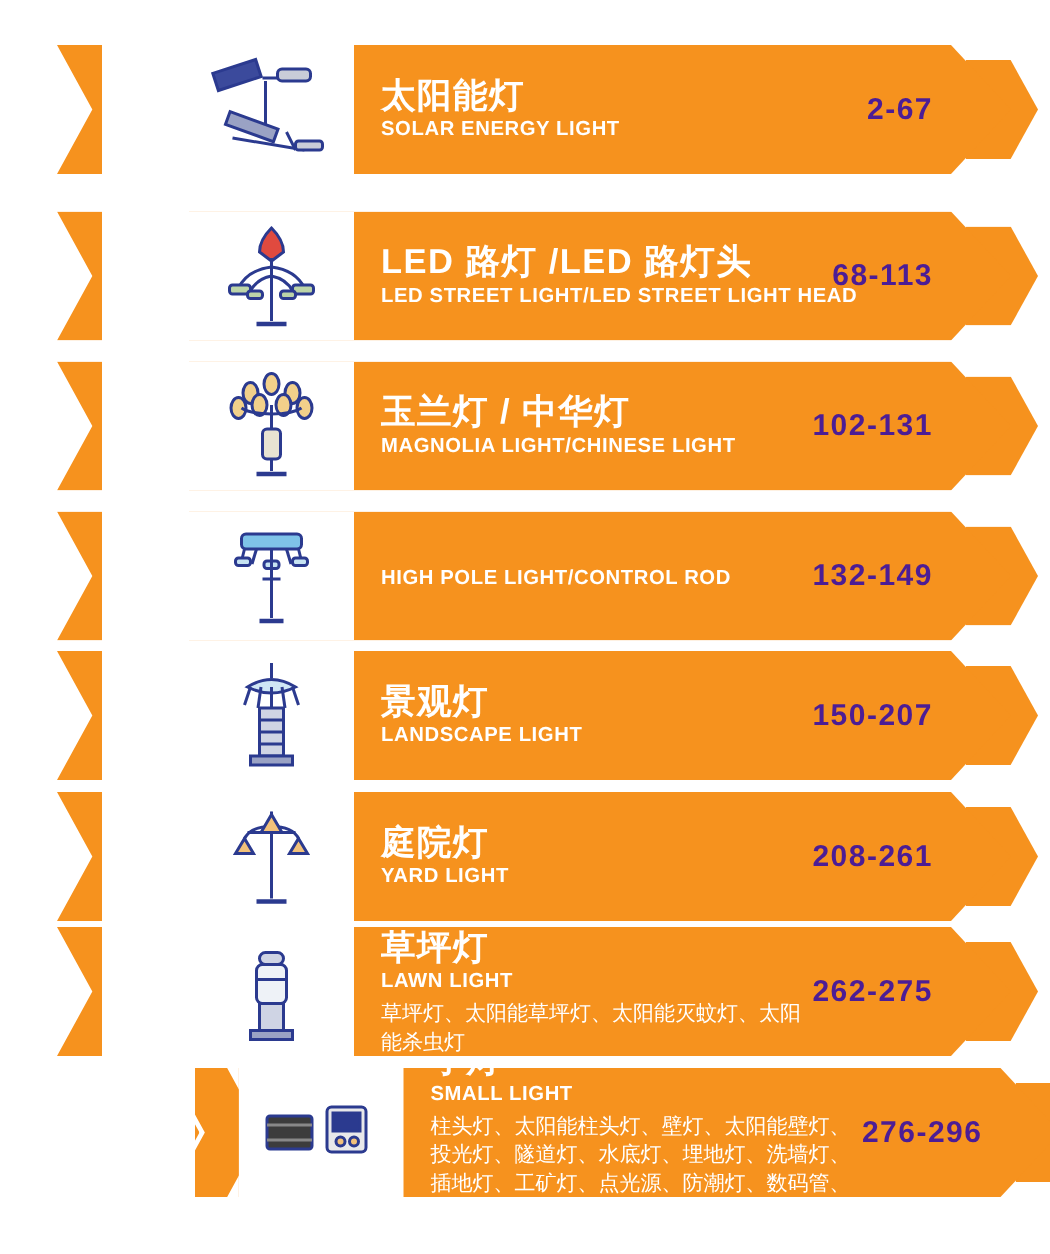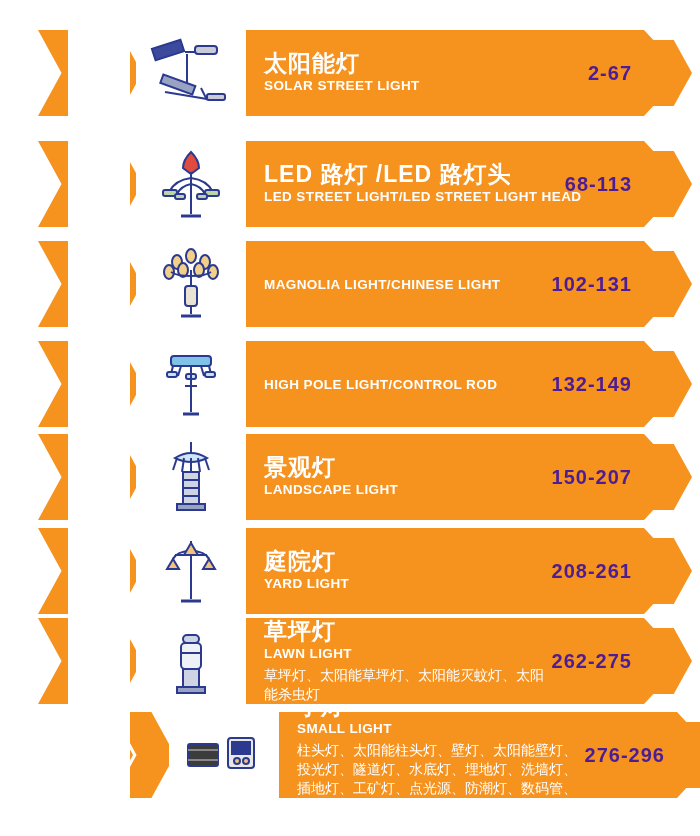--- a/index.html
+++ b/index.html
@@ -51,21 +51,21 @@
     height:86px;
     background:#F6921E;
     clip-path:polygon(0 0, 62% 0, 100% 50%, 62% 100%, 0 100%, 38% 50%);
   }
   .chev.c1{left:0;}
   .chev.c2{left:42px;}
 
   
   .banner{
     position:absolute;
-    left:136px;
+    left:126px;
     top:0;
     width:548px;
     height:86px;
     background:#F6921E;
     clip-path:polygon(0 0, calc(100% - 40px) 0, 100% 50%, calc(100% - 40px) 100%, 0 100%);
     z-index:4;
     display:flex;
     align-items:center;
   }
 
@@ -159,21 +159,21 @@
             <line x1="40" y1="52" x2="52" y2="52"></line>
             <rect x="20" y="44" width="34" height="9" fill="#9aa2c4" stroke="#2b3a8f" transform="rotate(20 37 48)"></rect>
             <line x1="24" y1="56" x2="72" y2="64" stroke-width="2"></line>
             <line x1="60" y1="52" x2="66" y2="64"></line>
             <rect x="66" y="58" width="18" height="6" rx="2" fill="#c9ccd8" stroke="#2b3a8f"></rect>
           </g>
         </svg>
       </div>
       <div class="texts">
         <div class="t-cn">太阳能灯</div>
-        <div class="t-en">SOLAR STREET LIGHT</div>
+        <div class="t-en">SOLAR ENERGY LIGHT</div>
       </div>
       <div class="pages">2-67</div>
     </div>
   </div>
 
   <div class="row" style="top:141px;padding-left:31px;">
     <div class="tail"></div>
     <div class="chev-group">
       <div class="chev c1"></div>
       <div class="chev c2"></div>
@@ -223,20 +223,21 @@
             <ellipse cx="58" cy="24" rx="5" ry="7" fill="#f2d08a" stroke="#2b3a8f"></ellipse>
             <line x1="50" y1="24" x2="50" y2="68"></line>
             <path d="M50 30 q-14 0 -20 -4"></path>
             <path d="M50 30 q14 0 20 -4"></path>
             <rect x="44" y="40" width="12" height="20" rx="3" fill="#e8e3d2" stroke="#2b3a8f"></rect>
             <line x1="40" y1="70" x2="60" y2="70" stroke-width="3"></line>
           </g>
         </svg>
       </div>
       <div class="texts">
+        <div class="t-cn">玉兰灯 / 中华灯</div>
         <div class="t-en">MAGNOLIA LIGHT/CHINESE LIGHT</div>
       </div>
       <div class="pages">102-131</div>
     </div>
   </div>
 
   <div class="row" style="top:341px;">
     <div class="tail"></div>
     <div class="chev-group">
       <div class="chev c1"></div>

